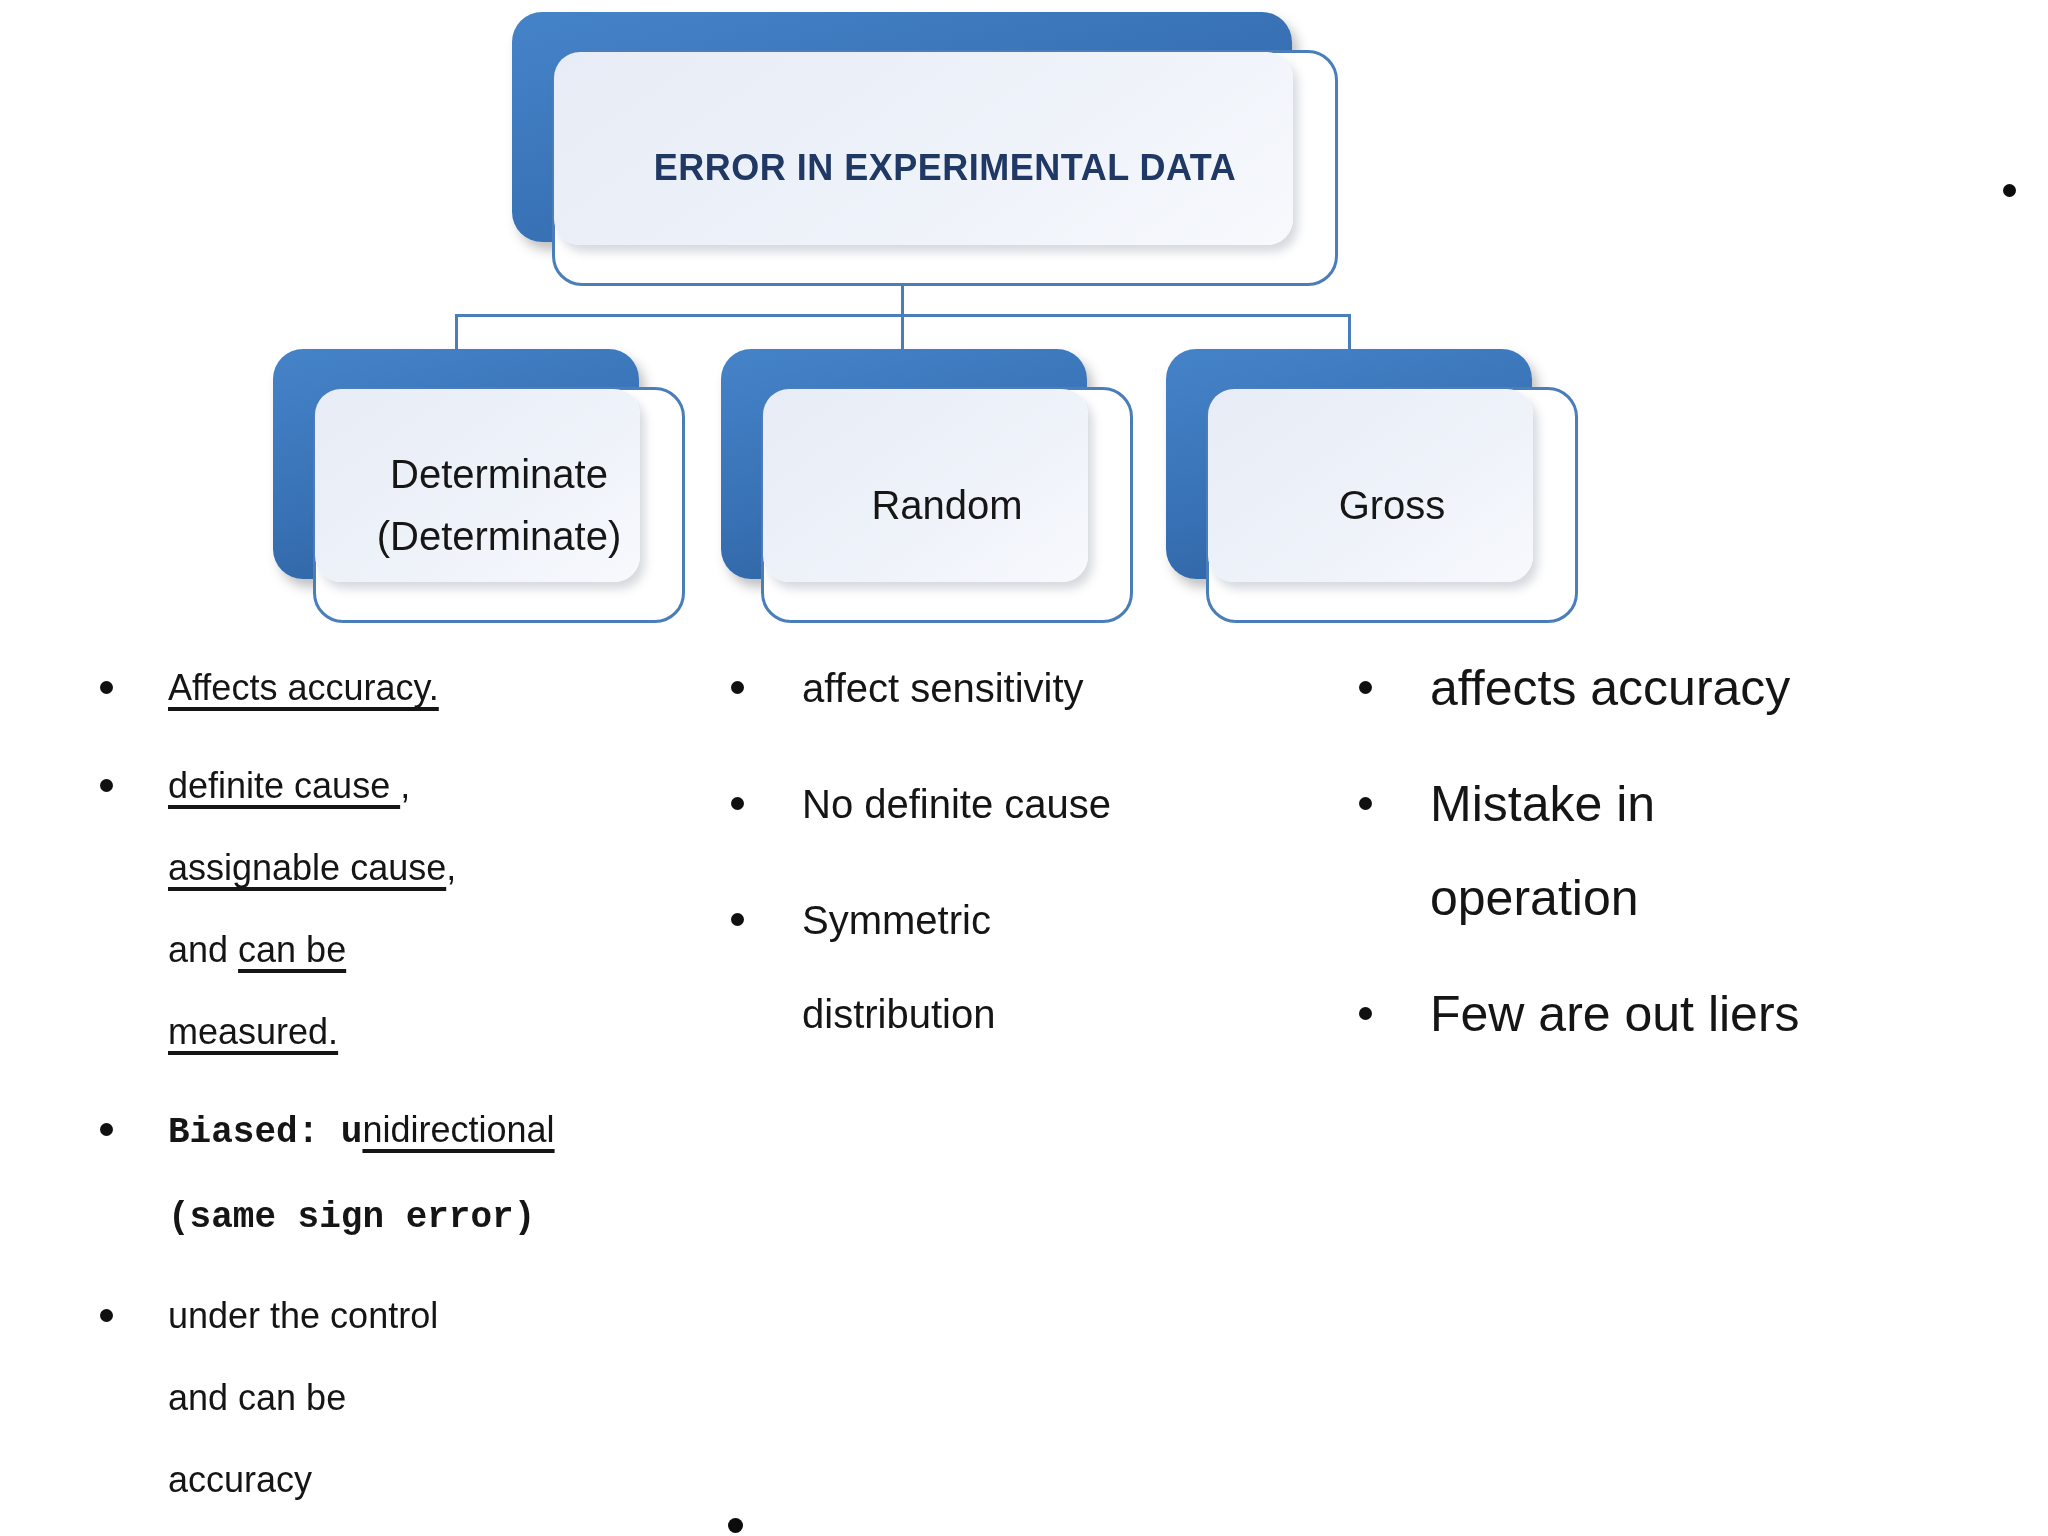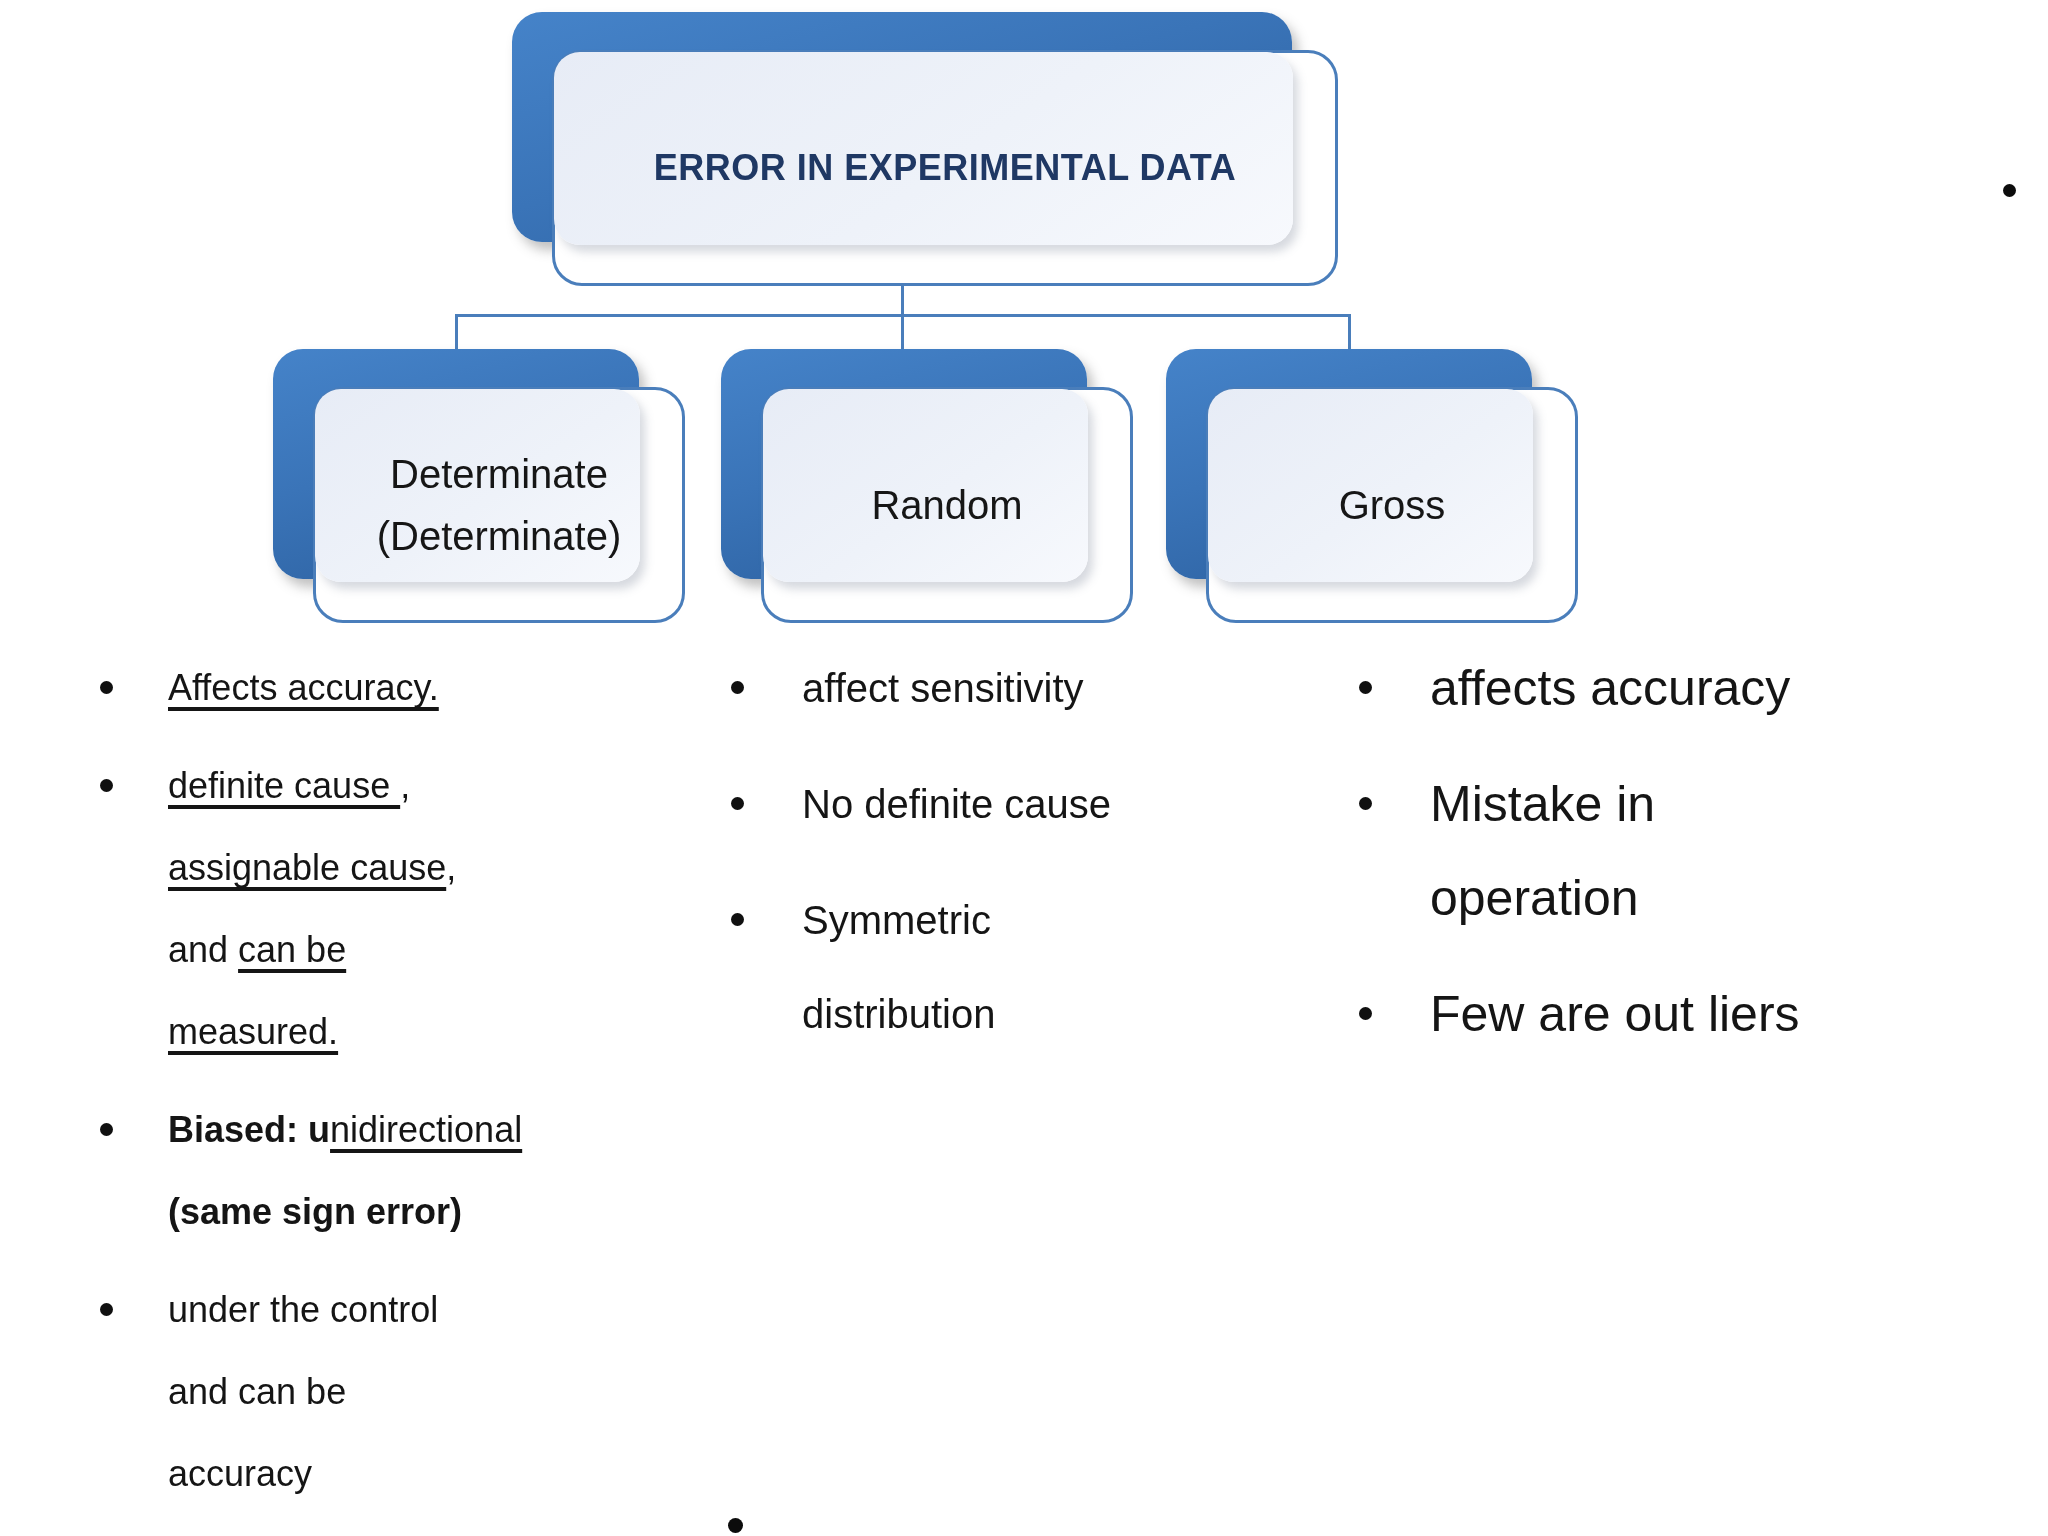--- a/index.html
+++ b/index.html
@@ -48,21 +48,21 @@
   .conn-drop-l {left:455px;top:314px;width:3px;height:38px;}
   .conn-drop-r {left:1348px;top:314px;width:3px;height:38px;}
 
   
   .col{position:absolute;color:#151515;}
   .col .bullet{display:flex;align-items:flex-start;}
   .col .dot{flex:0 0 auto;width:13px;height:13px;border-radius:50%;background:#101010;}
   .col .txt{flex:1 1 auto;}
   .col .line{white-space:nowrap;}
   .u{text-decoration:underline;text-decoration-thickness:4px;text-underline-offset:7px;}
-  .b{font-weight:bold;}
+  .b{font-weight:bold;font-family:Liberation Mono, monospace;}
 
   .col-1{left:100px;top:647px;width:620px;font-size:36px;}
   .col-1 .line{line-height:82px;}
   .col-1 .bullet{margin-bottom:16px;}
   .col-1 .dot{margin-top:34px;margin-right:55px;}
 
   .col-2{left:731px;top:641px;width:580px;font-size:40px;}
   .col-3{left:1359px;top:641px;width:640px;font-size:50px;}
   .col-2 .line,.col-3 .line{line-height:94px;}
   .col-2 .bullet,.col-3 .bullet{margin-bottom:22px;}

